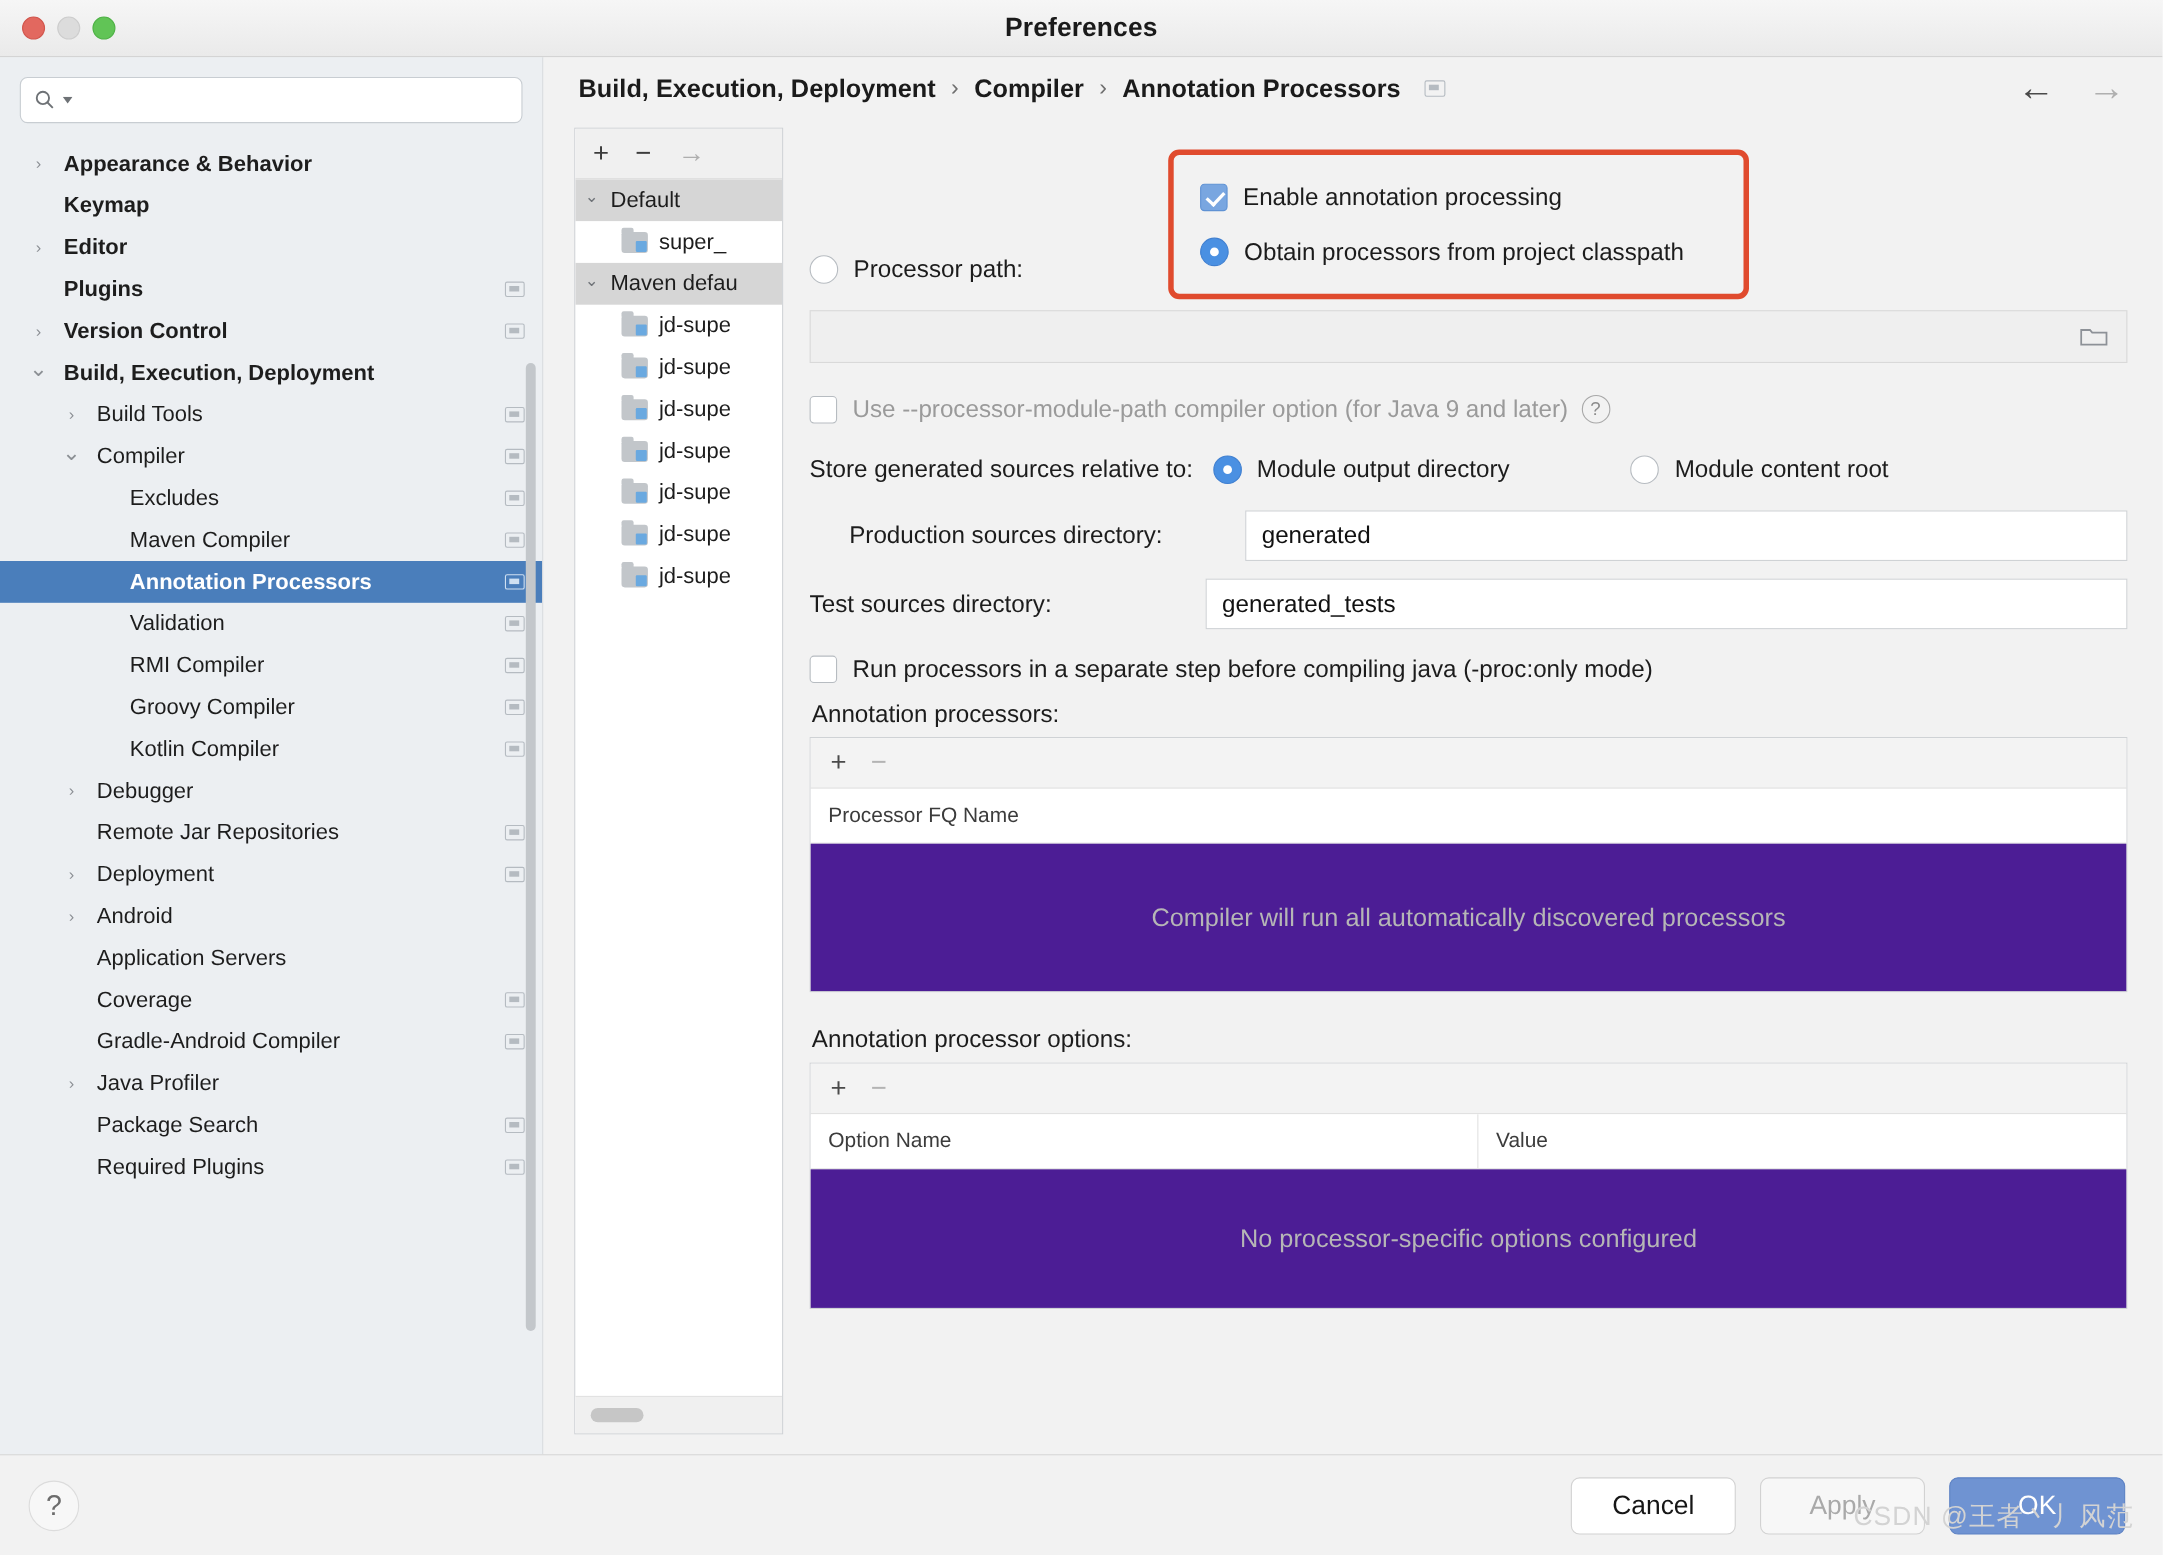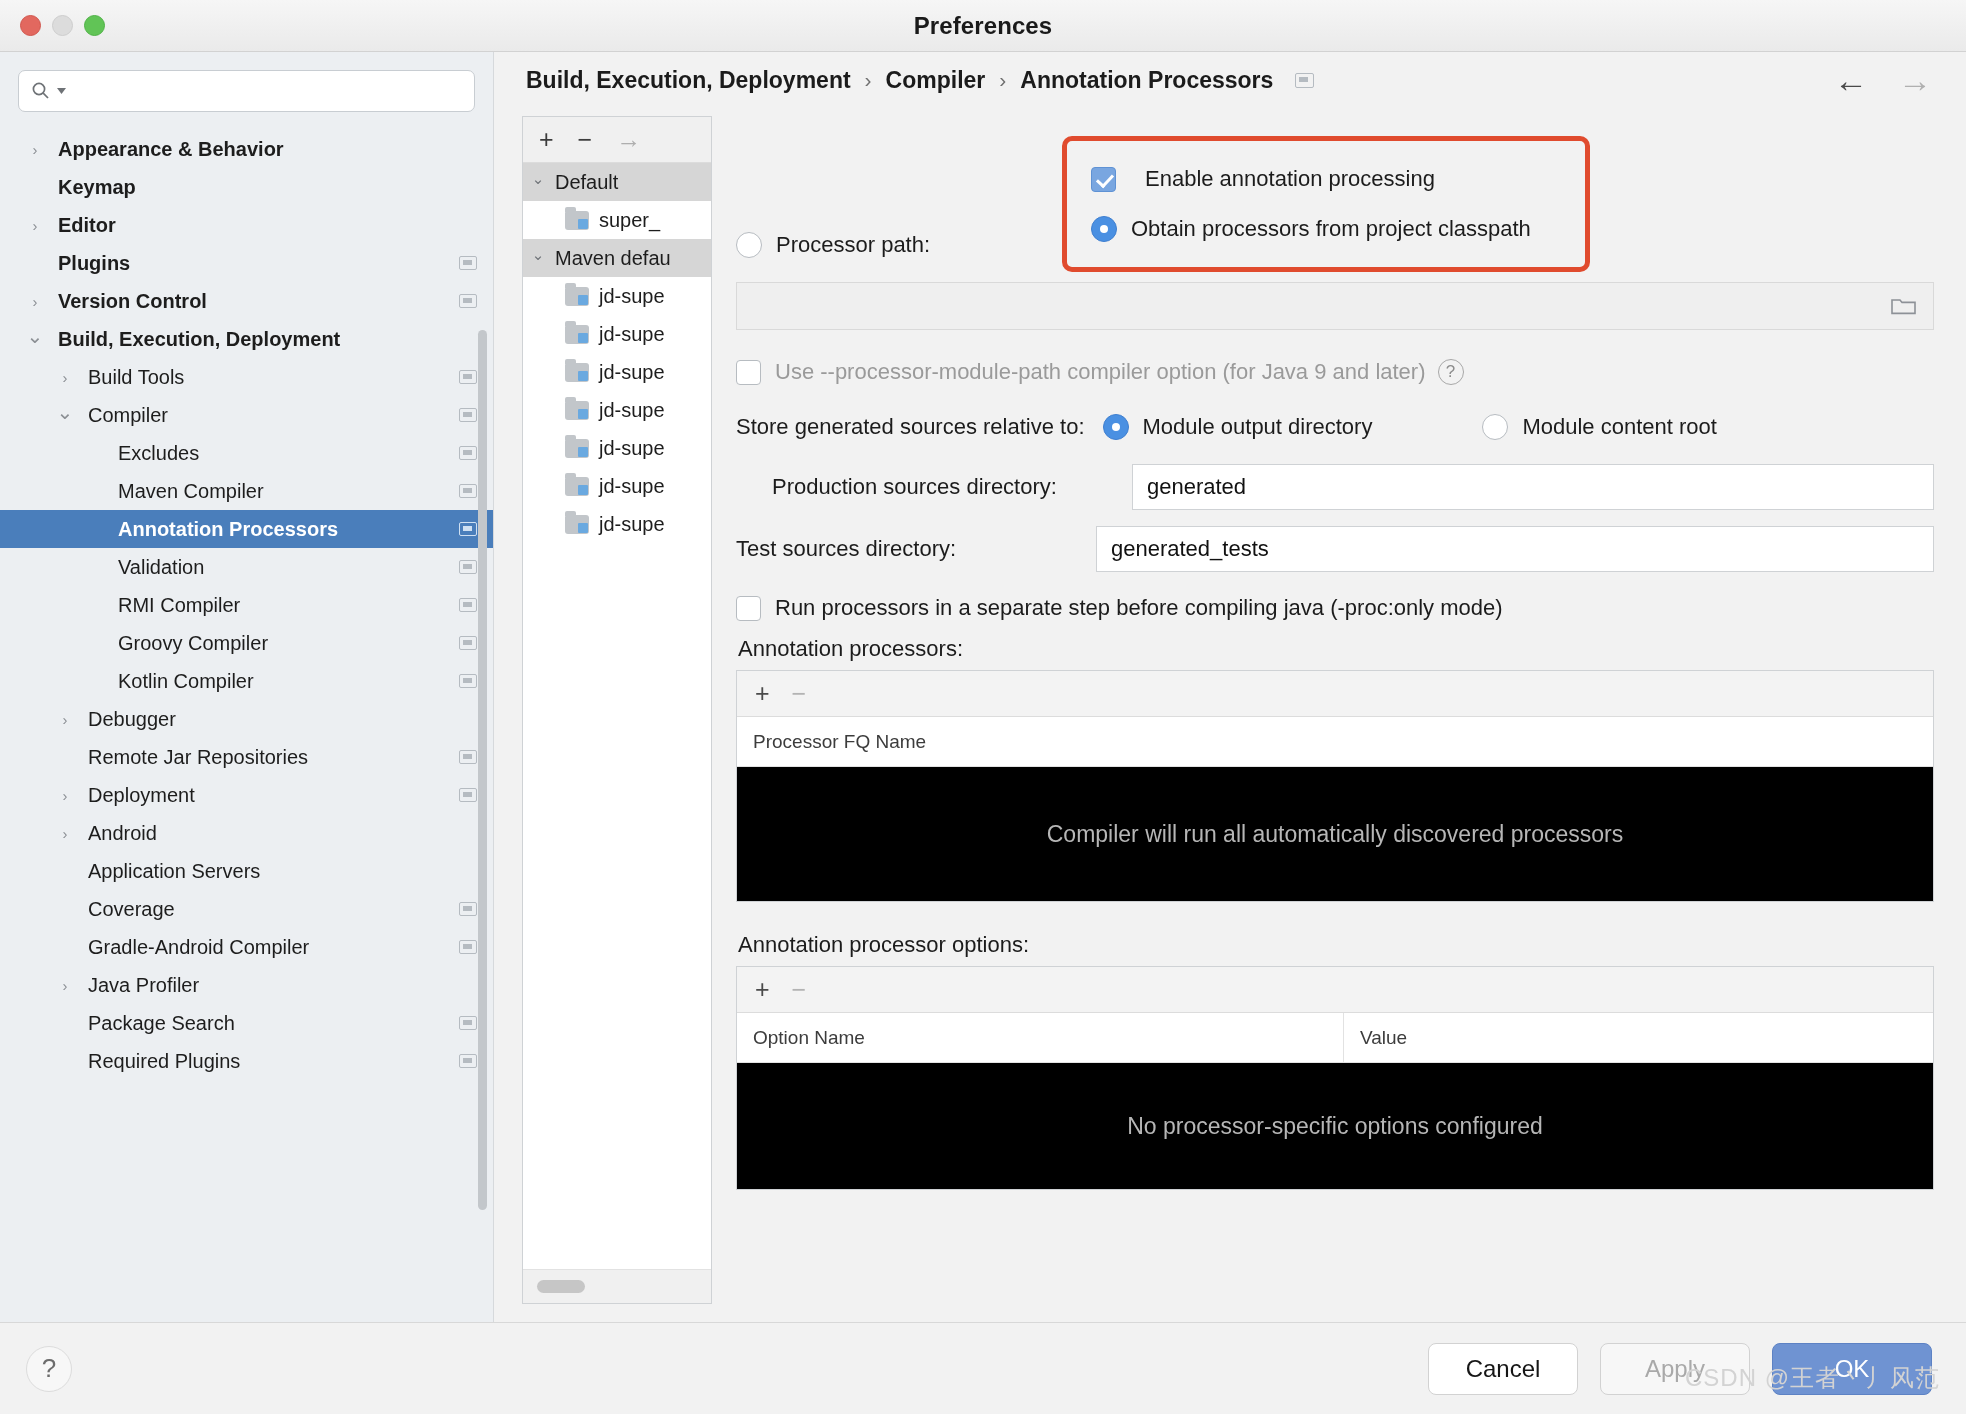--- a/index.html
+++ b/index.html
@@ -241,21 +241,21 @@
     height: 46px; flex: 0 0 46px; background: #f3f3f3;
     border-bottom: 1px solid #dcdcdc;
     display: flex; align-items: center; gap: 22px; padding-left: 18px;
     font-size: 25px; color: #4a4a4a; line-height: 1;
   }
   .table-toolbar .dim { color: #b3b3b3; }
   .thead { height: 50px; flex: 0 0 50px; display: flex; border-bottom: 1px solid #e2e2e2; background: #fff; }
   .th { font-size: 19px; color: #3c3c3c; display: flex; align-items: center; padding-left: 16px; }
   .th.col1 { flex: 1 1 auto; }
   .th.col2 { width: 590px; flex: 0 0 590px; border-left: 1px solid #e2e2e2; }
-  .tbody { flex: 1 1 auto; display: flex; align-items: center; justify-content: center; background: #000000; }
+  .tbody { flex: 1 1 auto; display: flex; align-items: center; justify-content: center; background: #4c1d95; }
   .empty-msg { font-size: 23px; color: #b6b6b6; }
 
   
   .footer {
     height: 92px; flex: 0 0 92px;
     background: #f2f2f2; border-top: 1px solid #d8d8d8;
     display: flex; align-items: center; padding: 0 34px 0 26px;
     position: relative;
   }
   .help-btn {
@@ -580,21 +580,21 @@
               <div class="th col2">Value</div>
             </div>
             <div class="tbody">
               <span class="empty-msg">No processor-specific options configured</span>
             </div>
           </div>
 
         </div>
       </div>
 
-      <div class="r-enable row" style="z-index:25;gap:15px;">
+      <div class="r-enable row" style="z-index:25;">
         <span class="cbx checked"></span>
         <span class="lbl">Enable annotation processing</span>
       </div>
       <div class="r-obtain row" style="z-index:25;">
         <span class="rdo on"></span>
         <span class="lbl">Obtain processors from project classpath</span>
       </div>
 
       <div class="callout"></div>
     </div>

